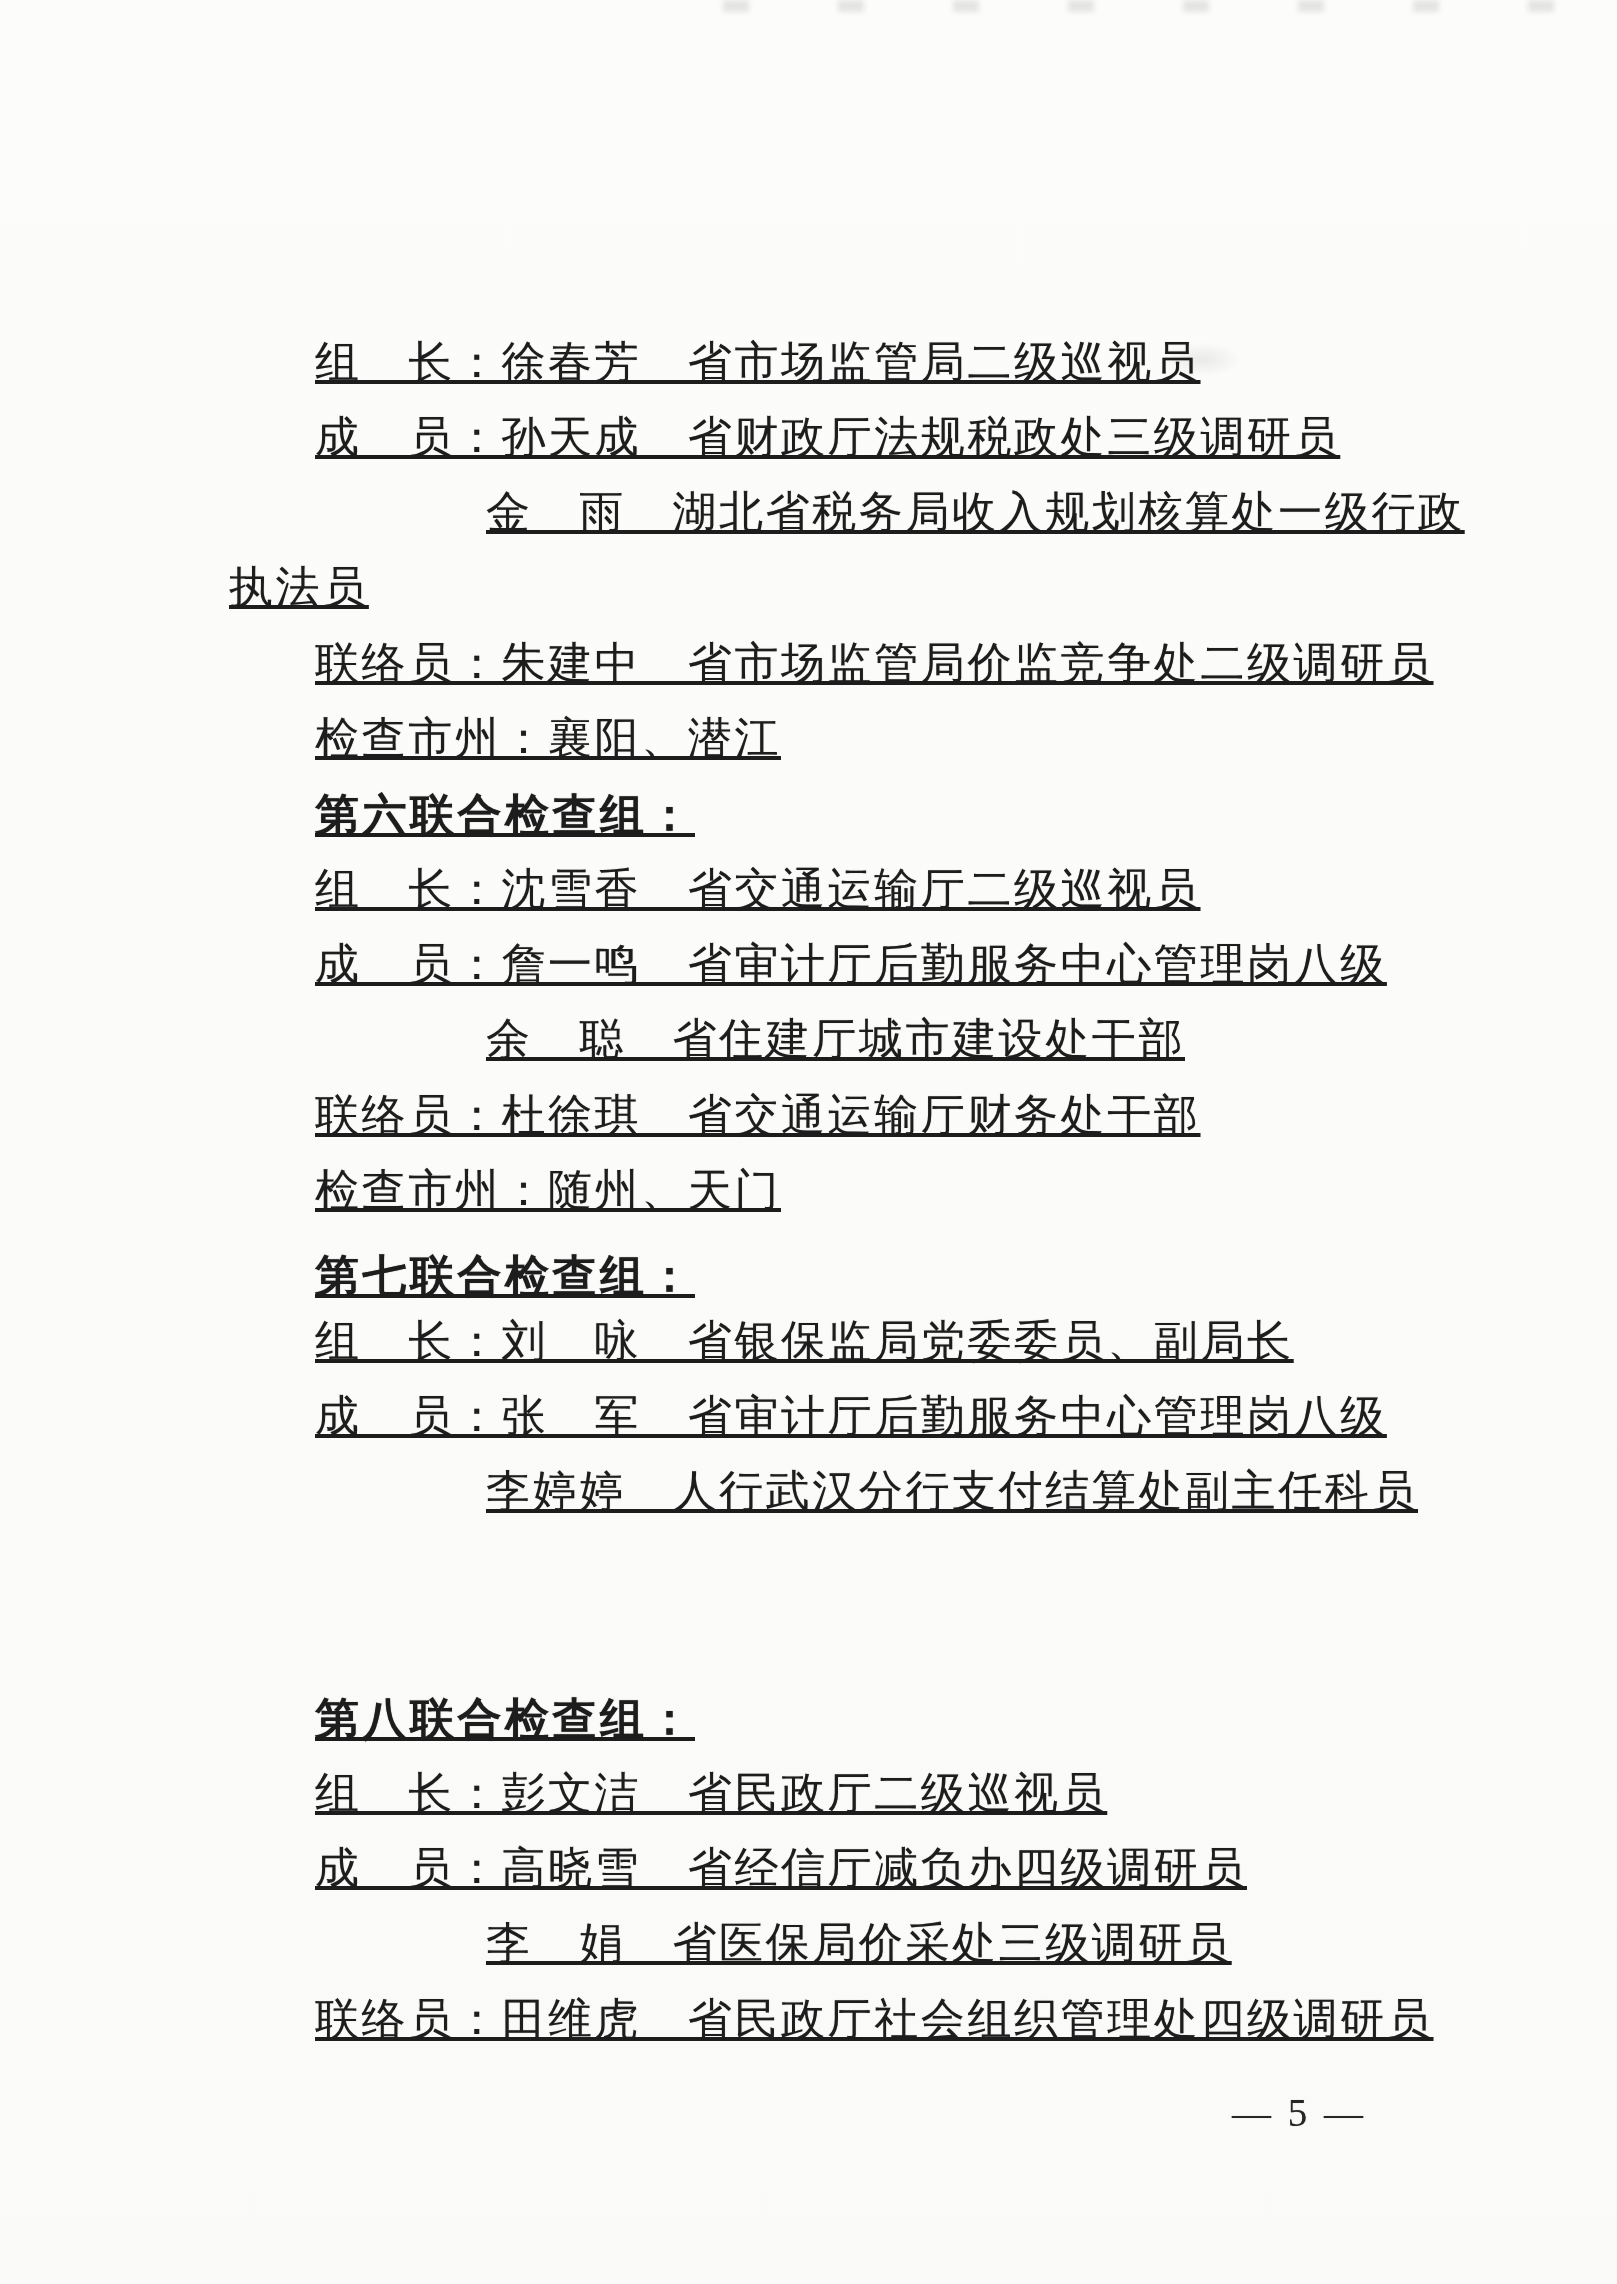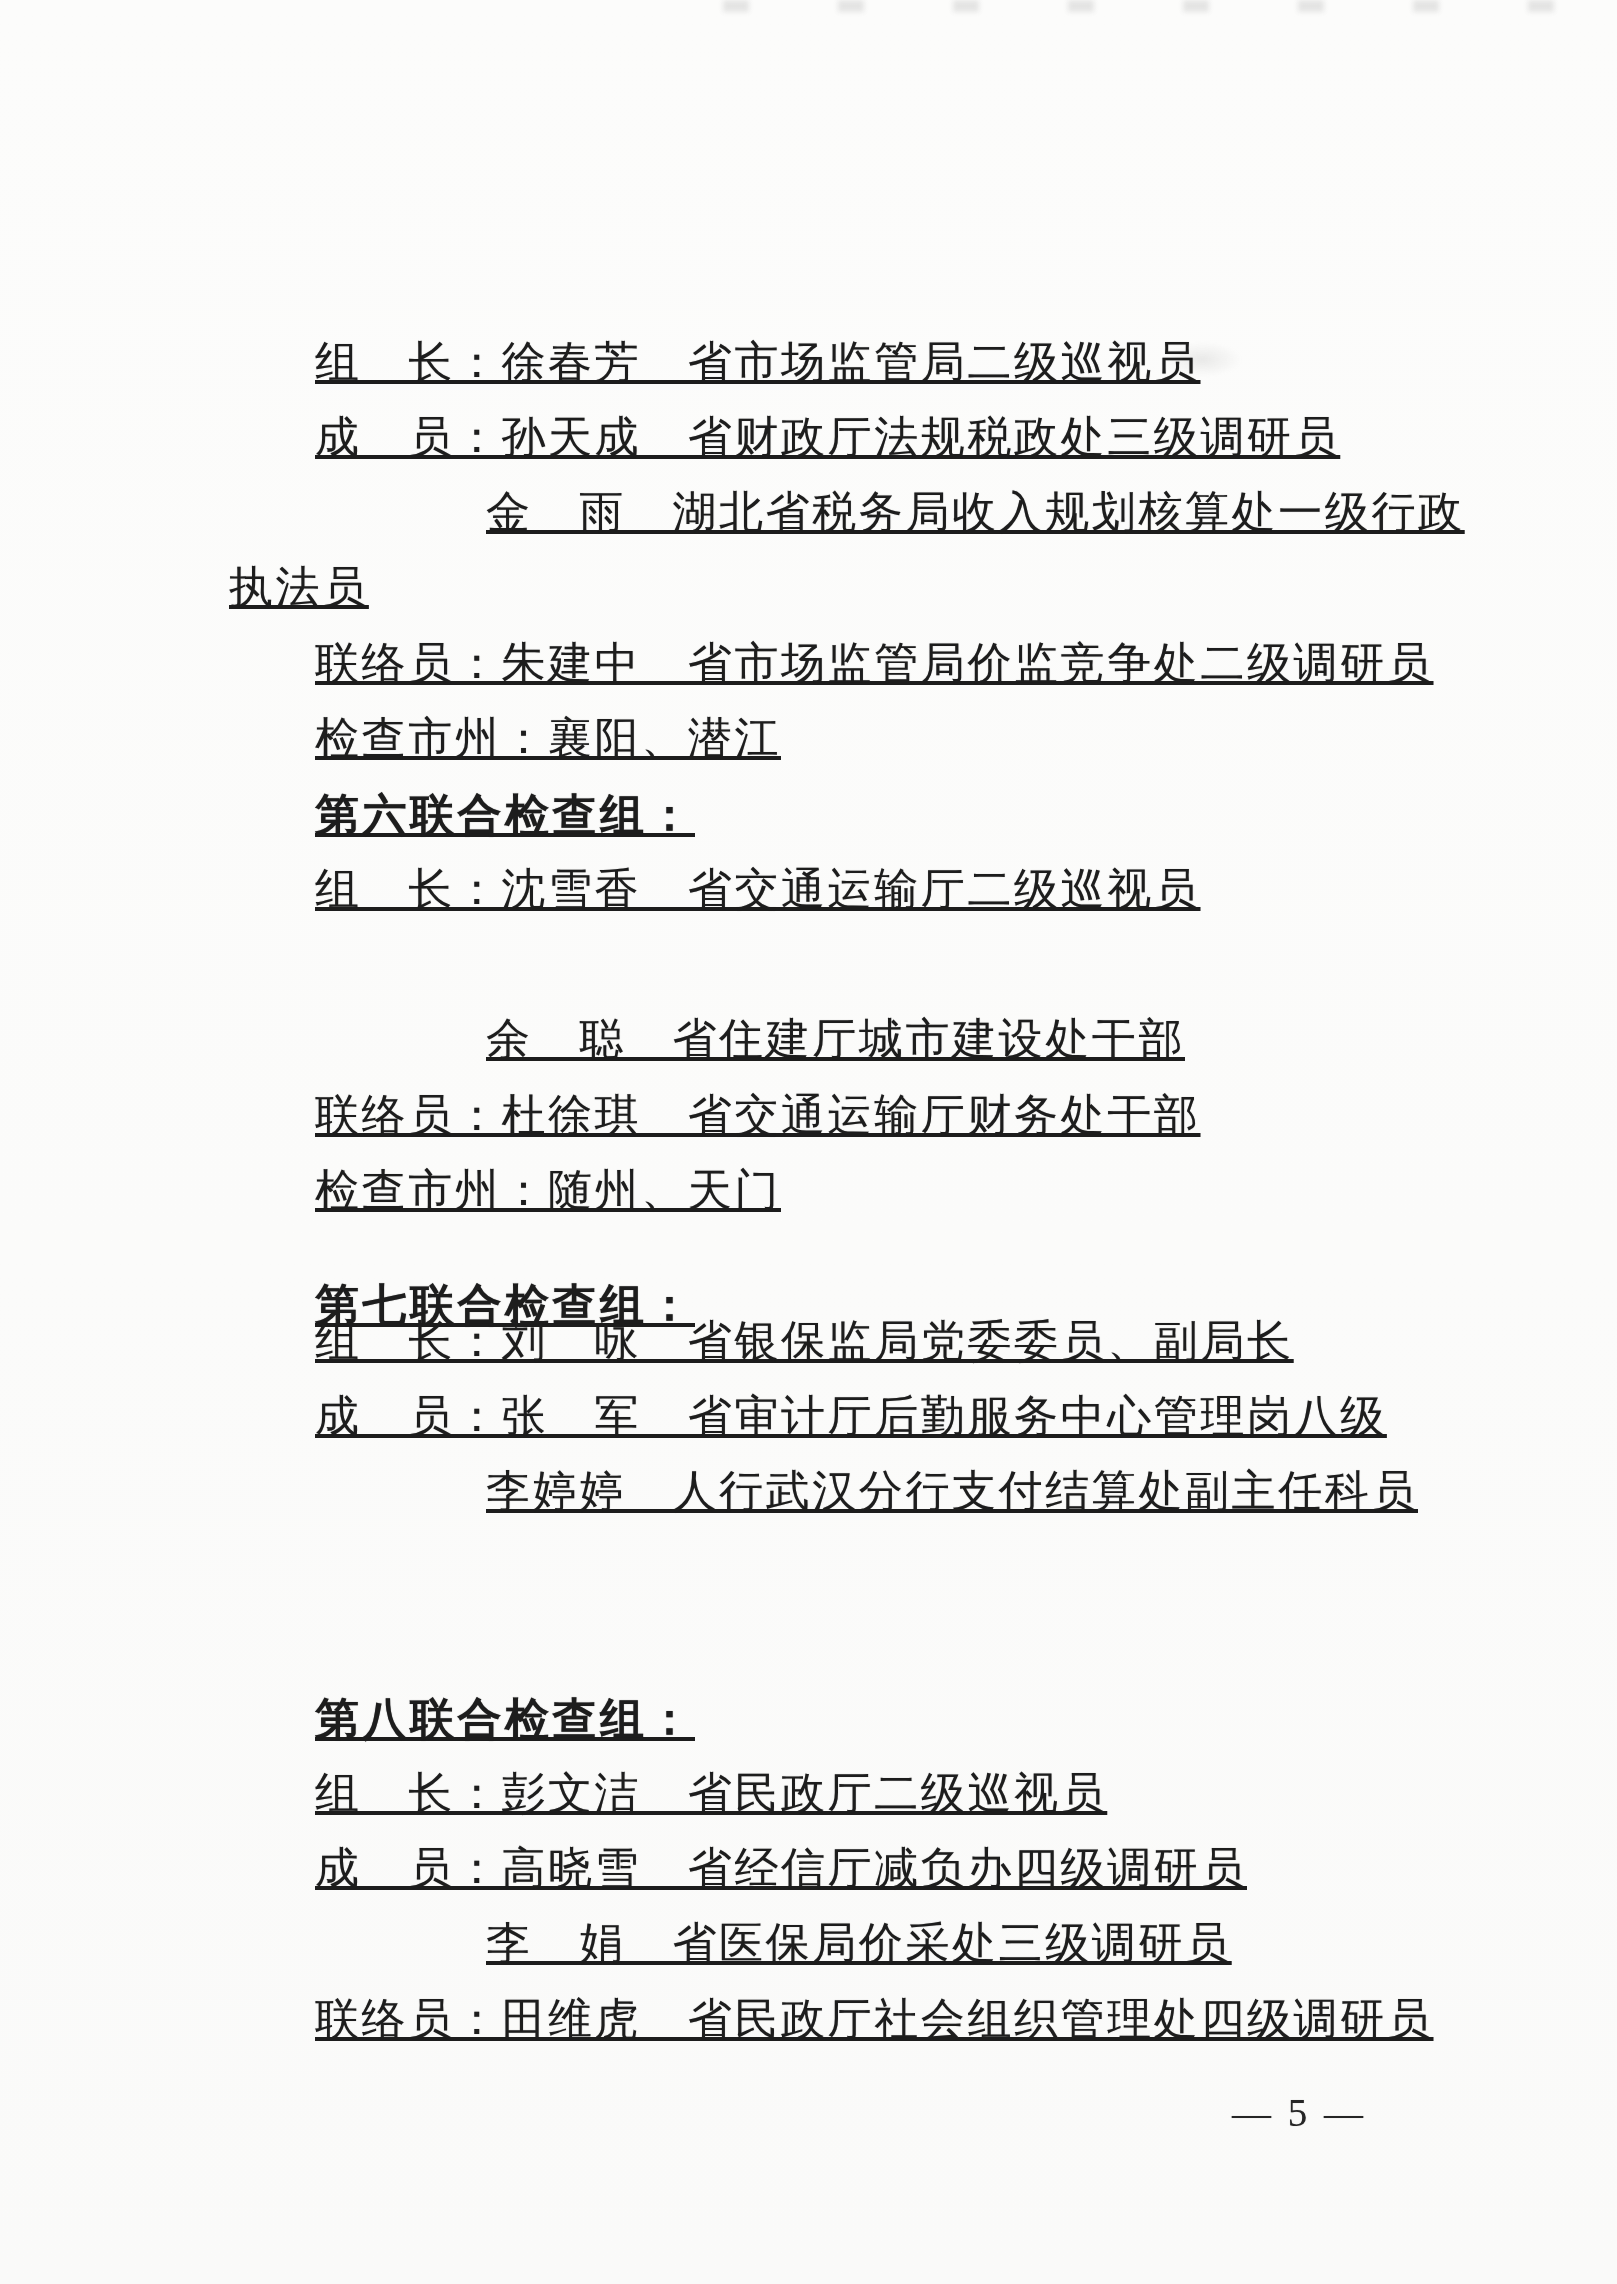--- a/index.html
+++ b/index.html
@@ -83,25 +83,26 @@
 
   <div class="line x-label" style="top:337px">组　长：徐春芳　省市场监管局二级巡视员</div>
   <div class="line x-label" style="top:412px">成　员：孙天成　省财政厅法规税政处三级调研员</div>
   <div class="line x-name" style="top:487px">金　雨　湖北省税务局收入规划核算处一级行政</div>
   <div class="line x-margin" style="top:562px">执法员</div>
   <div class="line x-label" style="top:638px">联络员：朱建中　省市场监管局价监竞争处二级调研员</div>
   <div class="line x-label" style="top:713px">检查市州：襄阳、潜江</div>
 
   <div class="line x-label l-head" style="top:789px">第六联合检查组：</div>
   <div class="line x-label" style="top:864px">组　长：沈雪香　省交通运输厅二级巡视员</div>
+  <div class="line x-label" style="top:939px">成　员：詹一鸣　省审计厅后勤服务中心管理岗八级</div>
   <div class="line x-name" style="top:1014px">余　聪　省住建厅城市建设处干部</div>
   <div class="line x-label" style="top:1090px">联络员：杜徐琪　省交通运输厅财务处干部</div>
   <div class="line x-label" style="top:1165px">检查市州：随州、天门</div>
 
-  <div class="line x-label l-head" style="top:1279px">第七联合检查组：</div>
+  <div class="line x-label l-head" style="top:1250px">第七联合检查组：</div>
   <div class="line x-label" style="top:1316px">组　长：刘　咏　省银保监局党委委员、副局长</div>
   <div class="line x-label" style="top:1391px">成　员：张　军　省审计厅后勤服务中心管理岗八级</div>
   <div class="line x-name" style="top:1466px">李婷婷　人行武汉分行支付结算处副主任科员</div>
 
   <div class="line x-label l-head" style="top:1693px">第八联合检查组：</div>
   <div class="line x-label" style="top:1768px">组　长：彭文洁　省民政厅二级巡视员</div>
   <div class="line x-label" style="top:1843px">成　员：高晓雪　省经信厅减负办四级调研员</div>
   <div class="line x-name" style="top:1918px">李　娟　省医保局价采处三级调研员</div>
   <div class="line x-label" style="top:1994px">联络员：田维虎　省民政厅社会组织管理处四级调研员</div>
 

